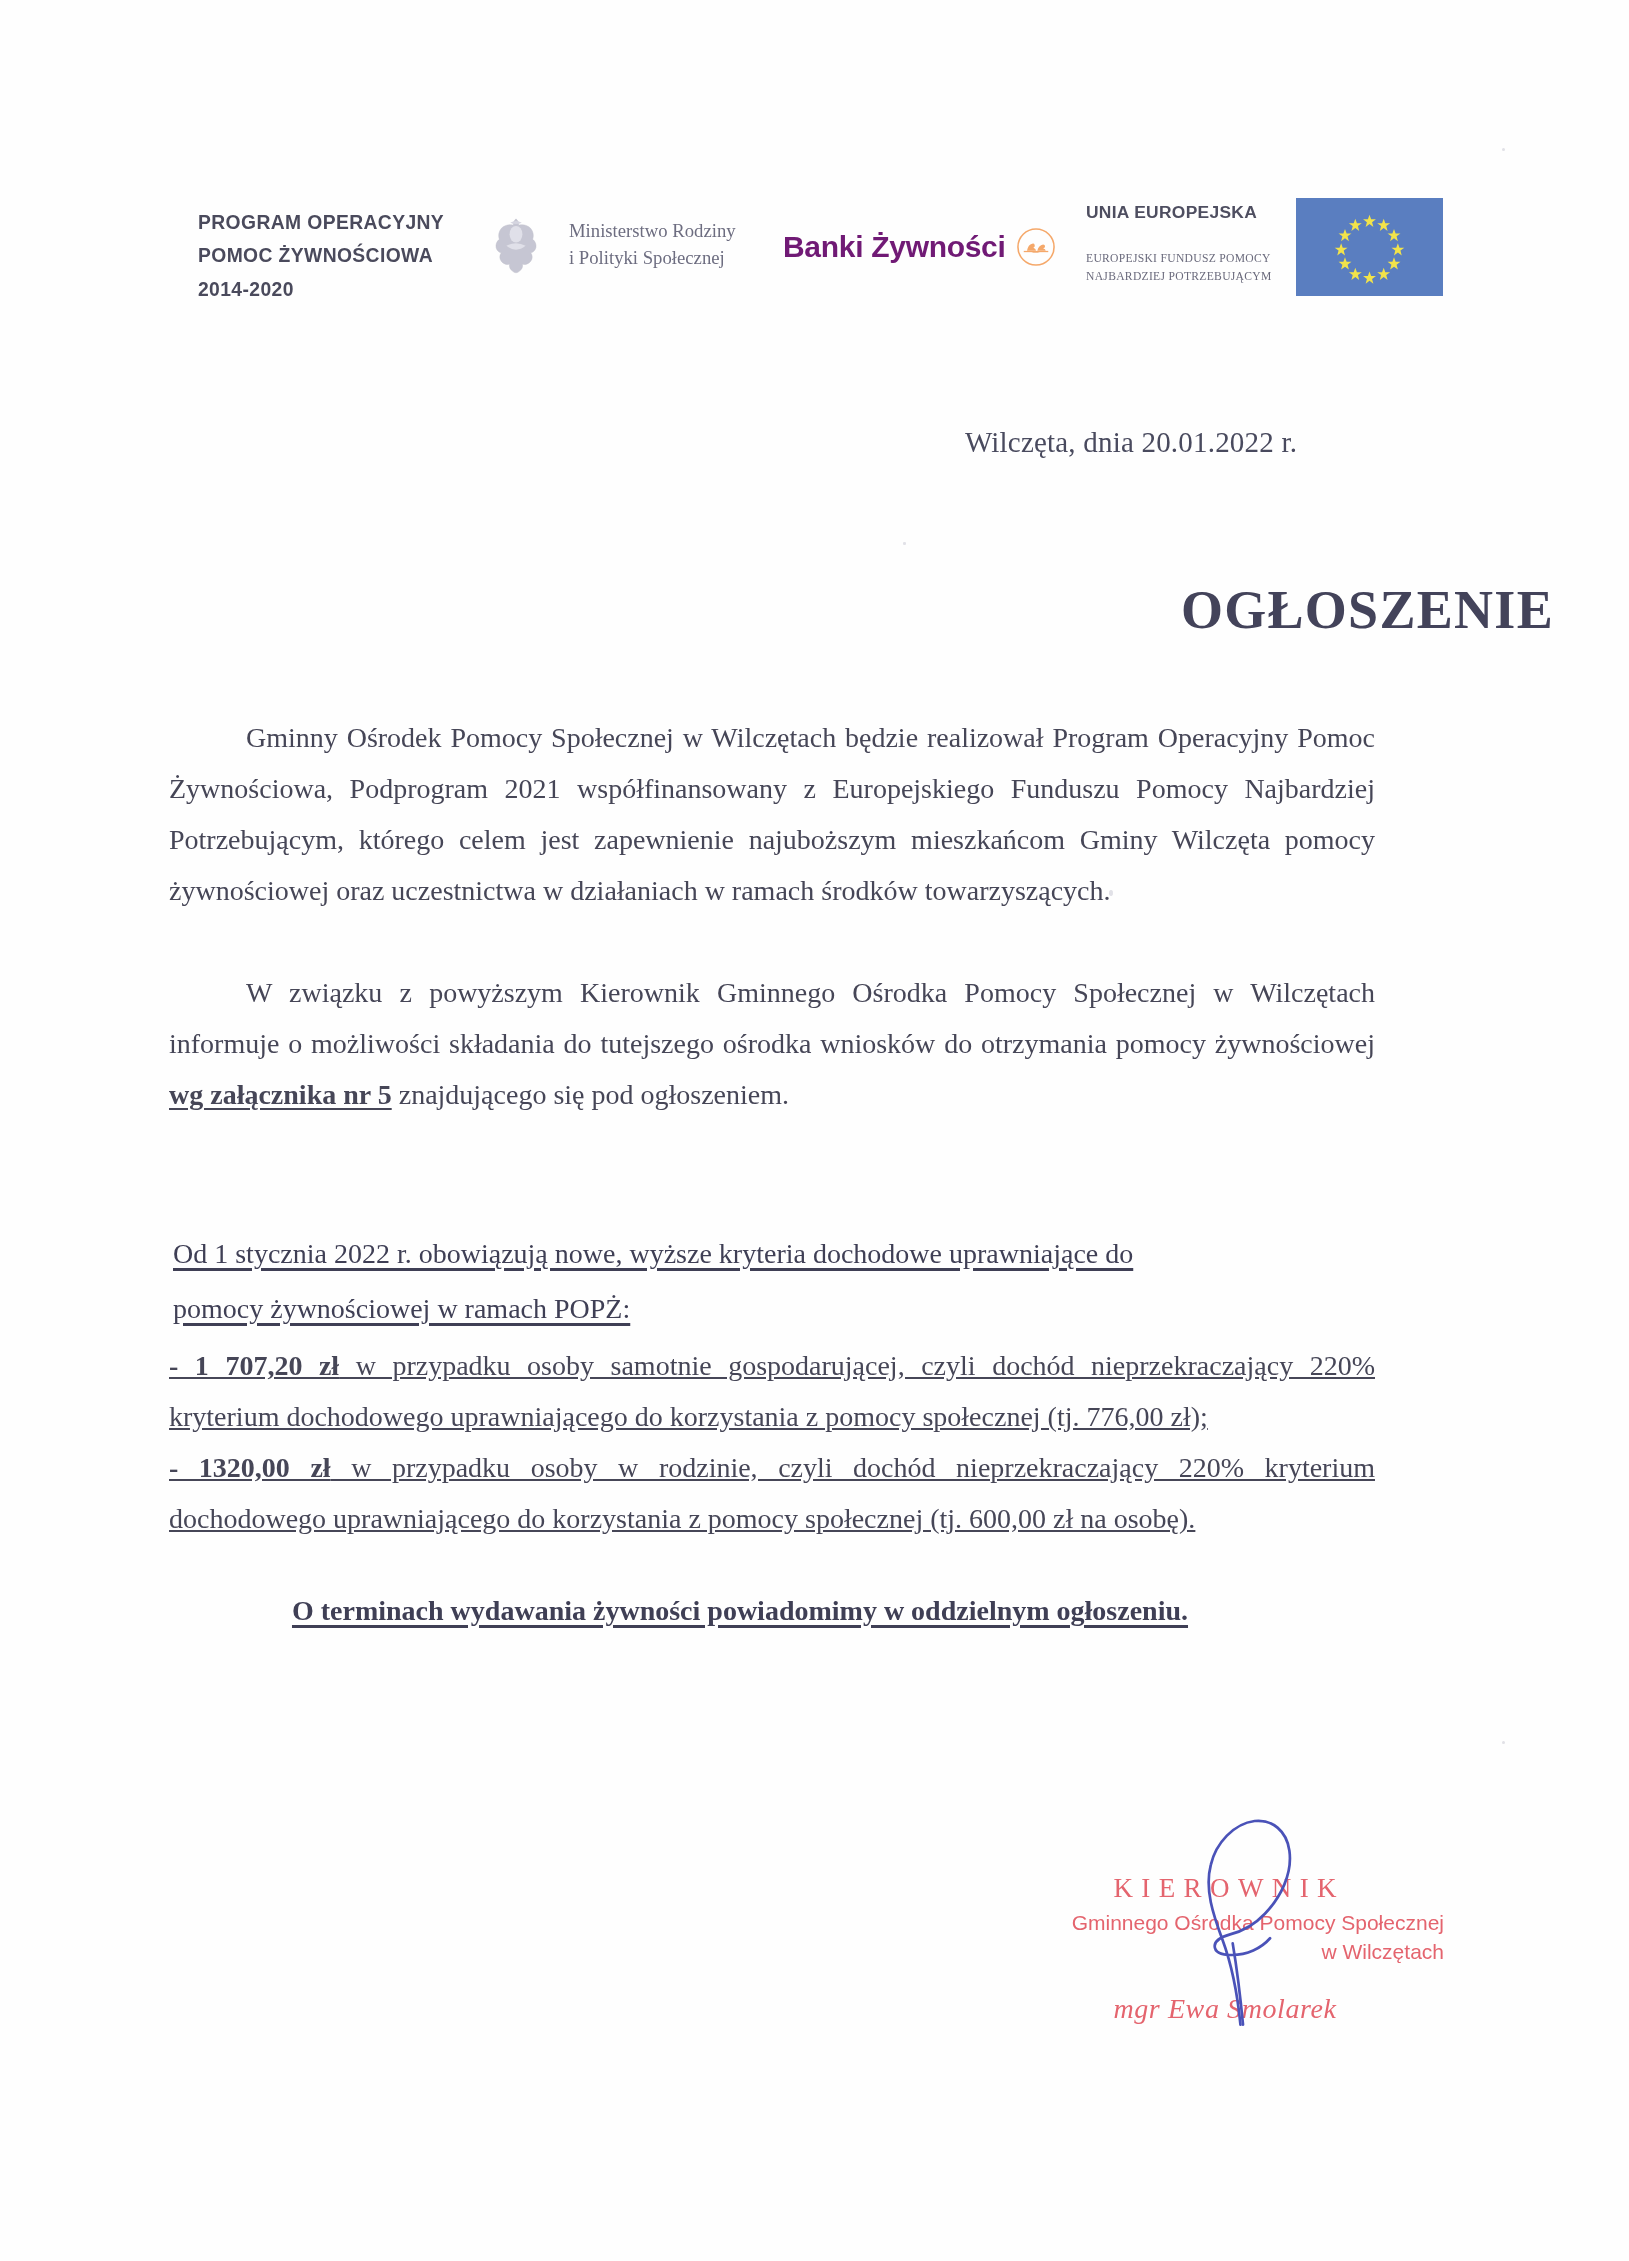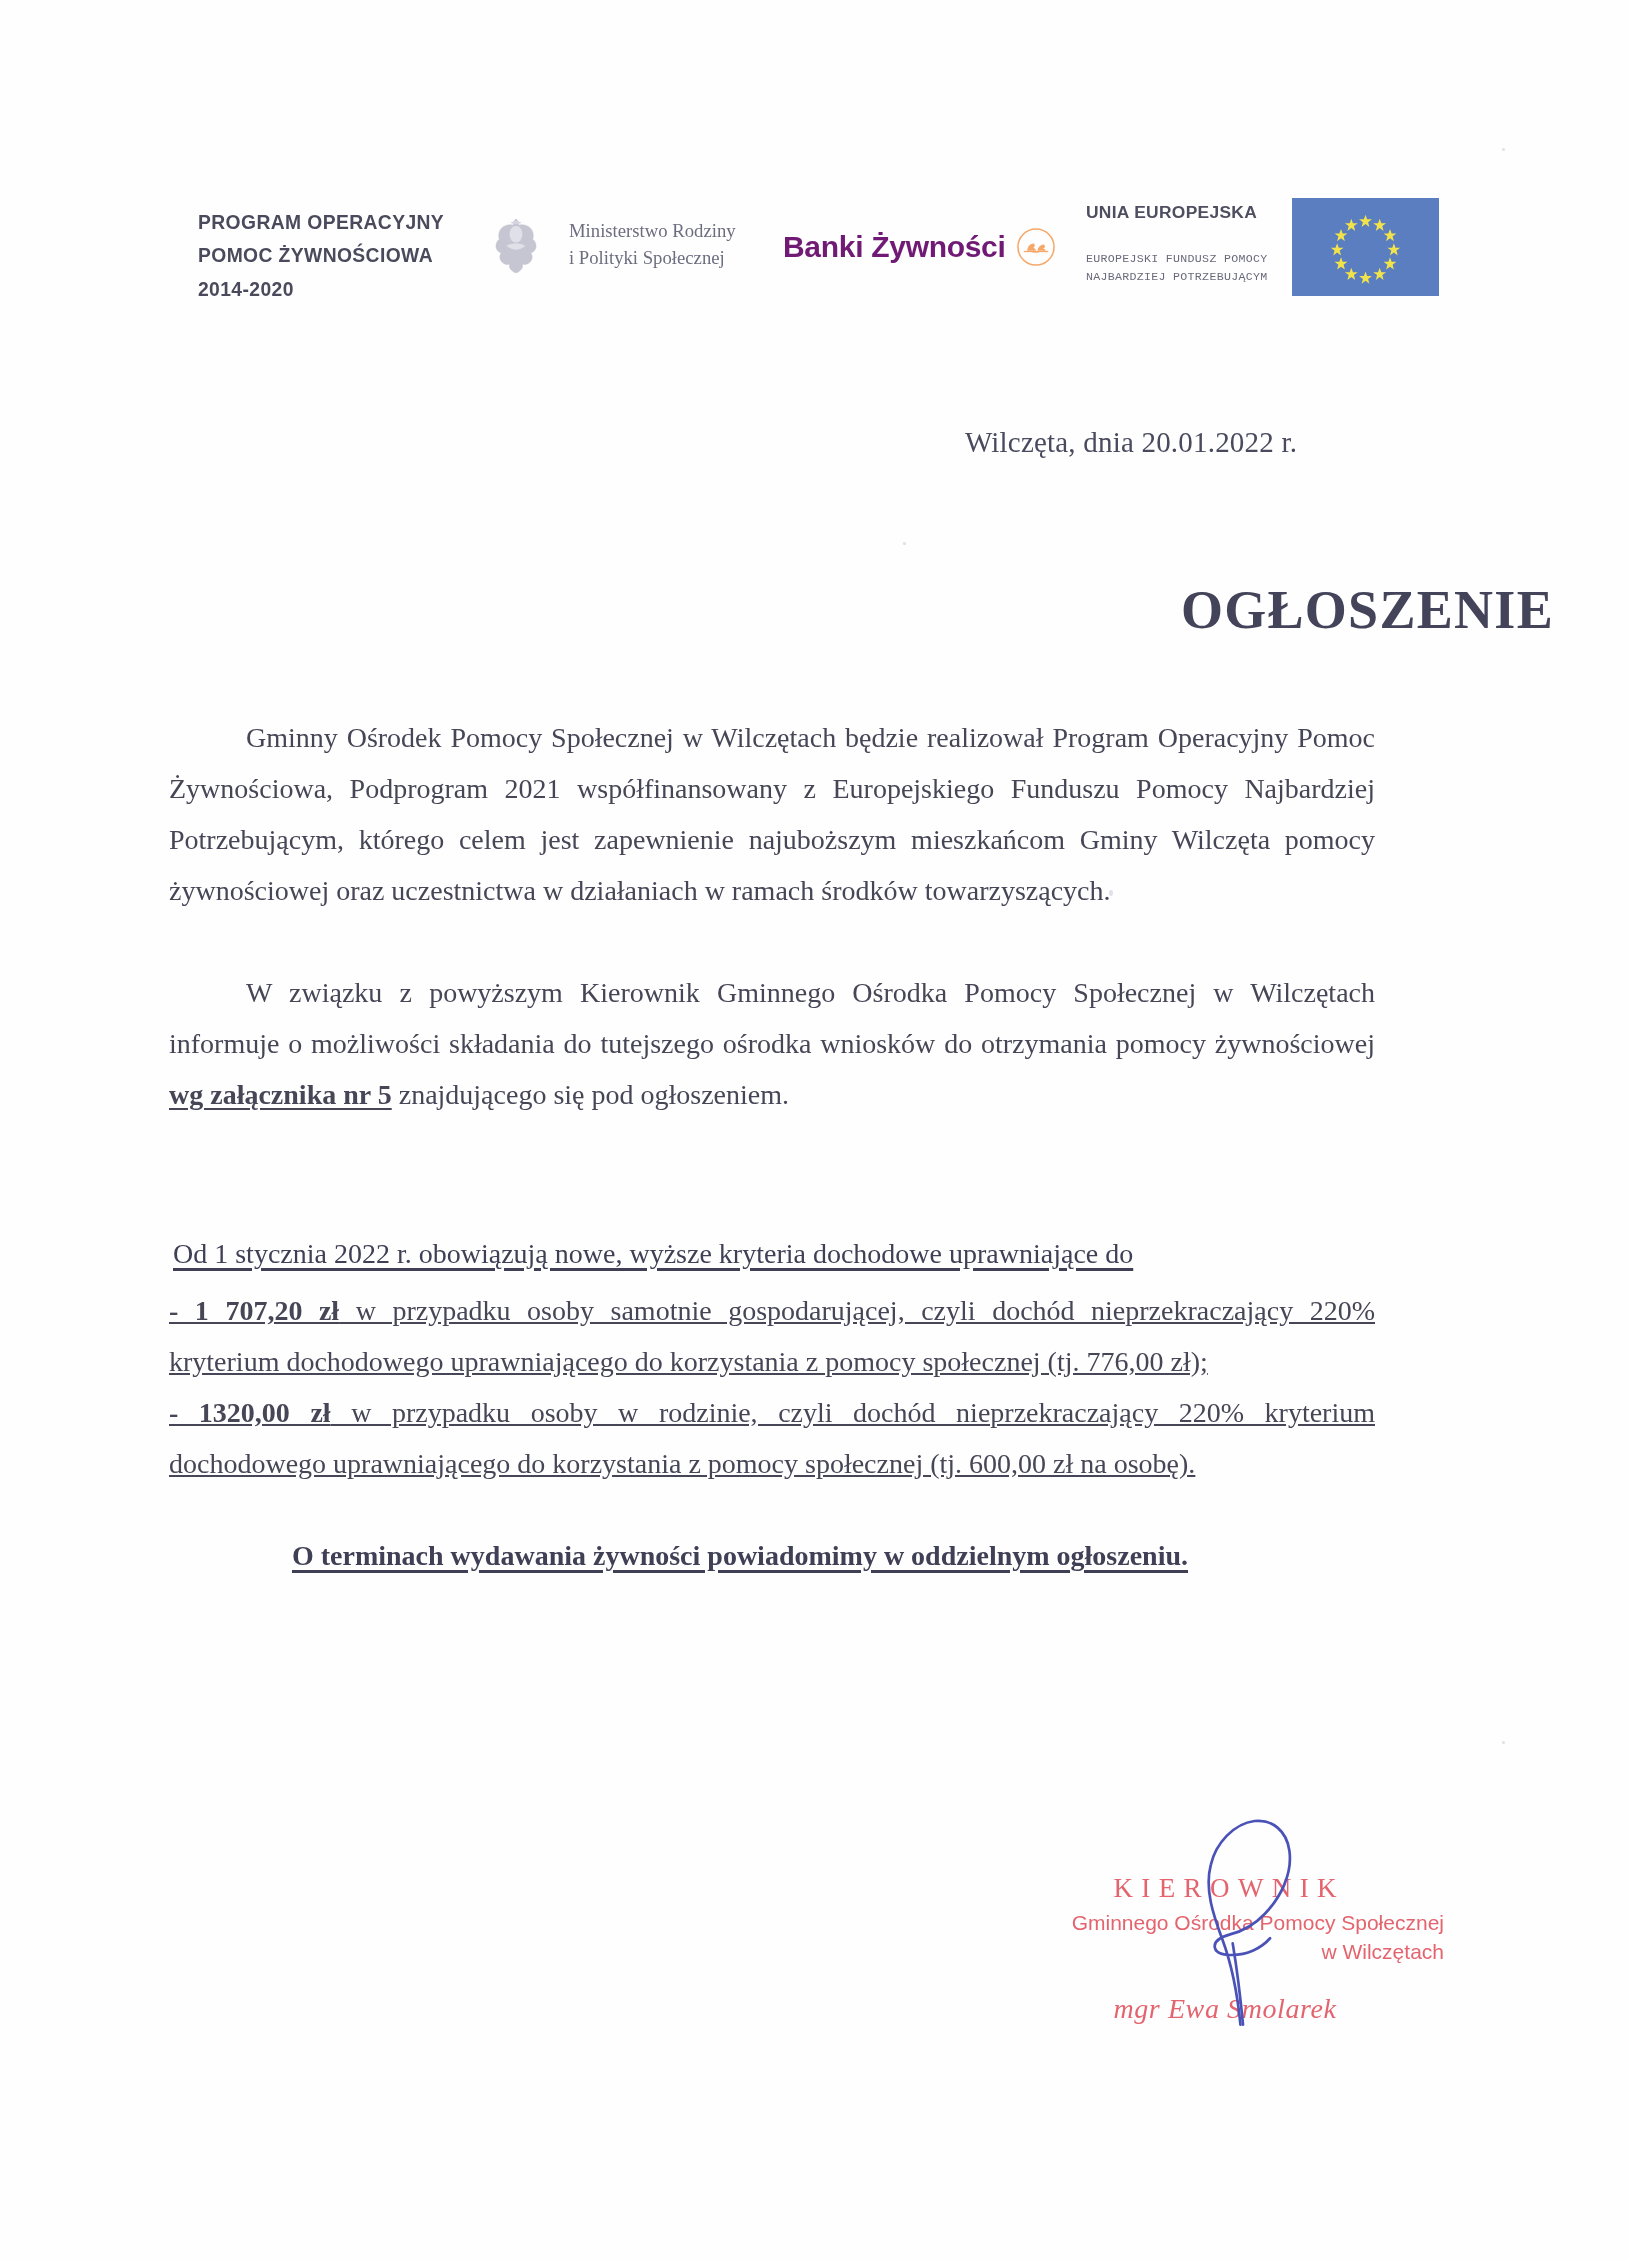--- a/index.html
+++ b/index.html
@@ -99,21 +99,21 @@
   .eu-title {
     font-family: "Liberation Sans", "DejaVu Sans", sans-serif;
     font-weight: bold;
     font-size: 17.4px;
     letter-spacing: 0.3px;
     color: #4e4e60;
     white-space: nowrap;
   }
   .eu-sub {
     margin-top: 27px;
-    font-family: Liberation Mono, monospace;
+    font-family: Liberation Serif, serif;
     font-size: 11.6px;
     letter-spacing: 0.3px;
     line-height: 1.55;
     color: #6a6a7c;
     white-space: nowrap;
   }
   .eu-sub div { display:block; }
   .eu-flag {
     width: 147px;
     height: 98px;
@@ -345,20 +345,21 @@
 
     <p class="spacer-par"></p>
 
     <p class="body-par"><span>W związku z powyższym Kierownik Gminnego Ośrodka Pomocy Społecznej w Wilczętach informuje o możliwości składania do tutejszego ośrodka wniosków do otrzymania pomocy żywnościowej </span><span class="bold-u">wg załącznika nr 5</span><span> znajdującego się pod ogłoszeniem.</span></p>
 
     <p class="spacer-par"></p>
     <p class="spacer-par"></p>
 
     <div class="criteria-head">
       <span>Od 1 stycznia 2022 r. obowiązują nowe, wyższe kryteria dochodowe uprawniające do</span><br>
+      <span class="tail">pomocy żywnościowej w ramach POPŻ:</span>
     </div>
 
     <p class="item-par"><span class="bold">- 1 707,20 zł</span><span> w przypadku osoby samotnie gospodarującej, czyli dochód nieprzekraczający 220% kryterium dochodowego uprawniającego do korzystania z pomocy społecznej (tj. 776,00 zł);</span></p>
 
     <p class="item-par"><span class="bold">- 1320,00 zł</span><span> w przypadku osoby w rodzinie, czyli dochód nieprzekraczający 220% kryterium dochodowego uprawniającego do korzystania z pomocy społecznej (tj. 600,00 zł na osobę).</span></p>
 
     <p class="spacer-par"></p>
 
     <p class="closing-line">O terminach wydawania żywności powiadomimy w oddzielnym ogłoszeniu.</p>
   </div>

